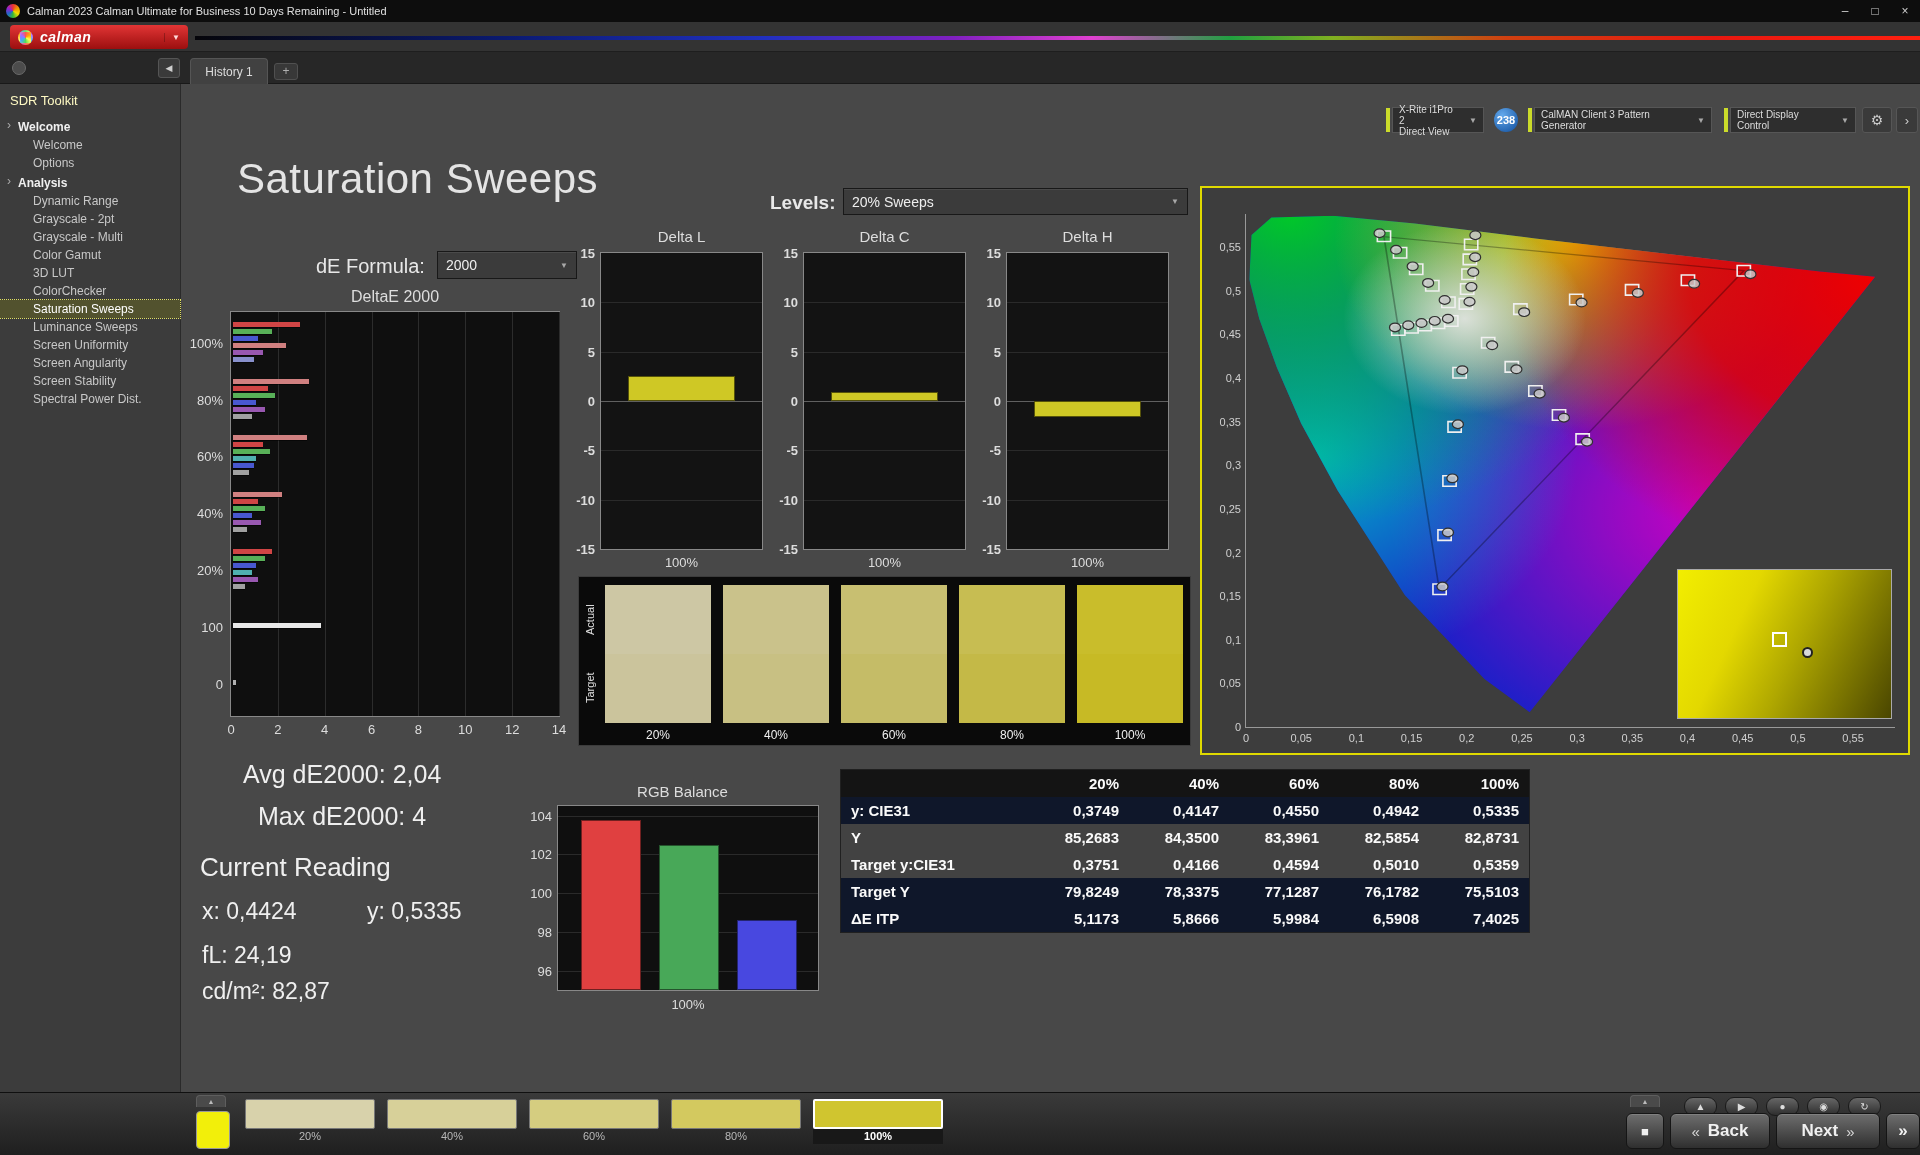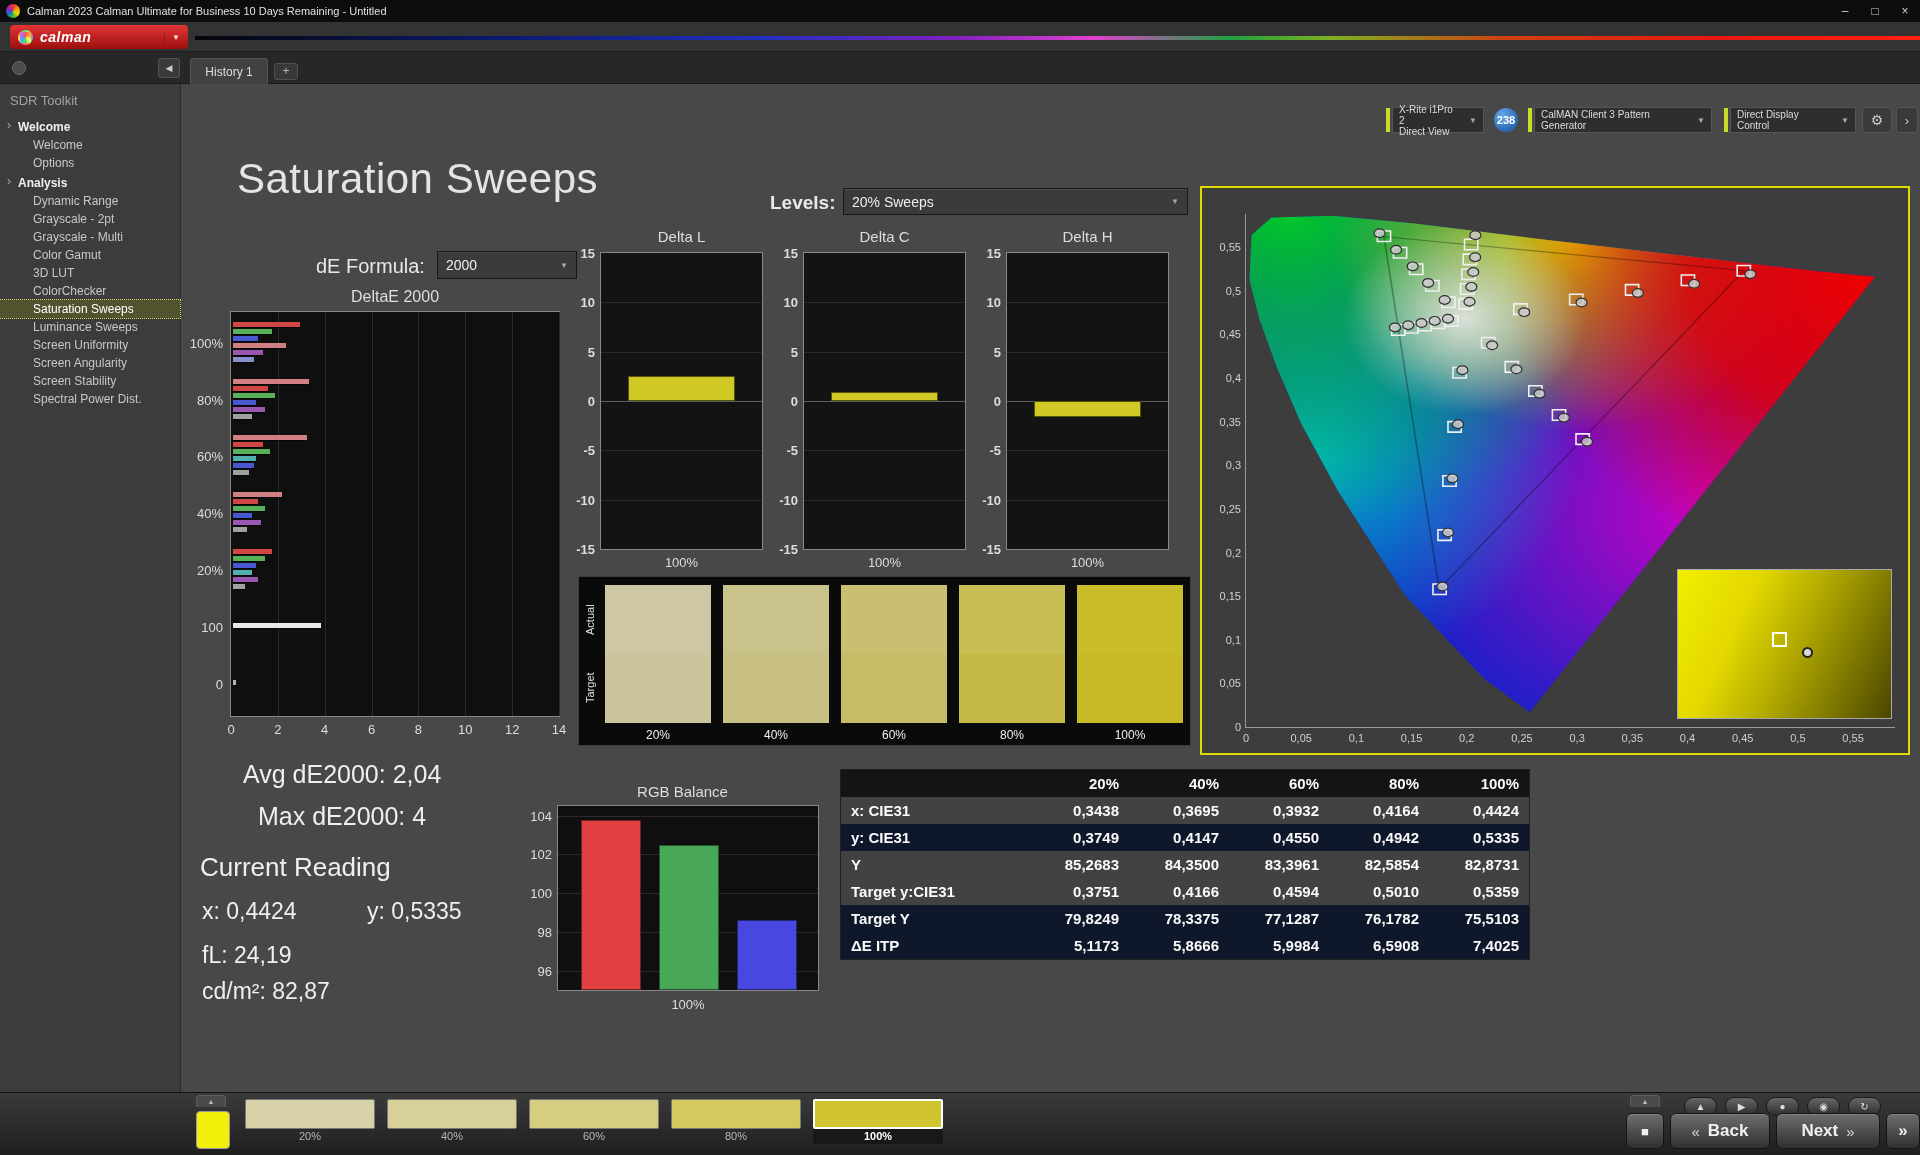--- a/index.html
+++ b/index.html
@@ -49,21 +49,21 @@
   .dd-arrow { font-size:8px; color:#a8a8a8; margin-left:auto; padding-left:8px; }
   .meter-badge { position:absolute; left:1494px; top:56px; width:24px; height:24px; border-radius:50%;
     background:radial-gradient(circle at 35% 30%, #63a9ec, #0f4d9c); color:#ffffff; font-size:11px;
     font-weight:bold; display:flex; align-items:center; justify-content:center; }
   .icon-btn { position:absolute; top:55px; height:26px; background:#3a3a3a; border:1px solid #565656;
     border-radius:3px; color:#cccccc; display:flex; align-items:center; justify-content:center; }
 
   
   .sidebar { position:absolute; left:0; top:84px; width:181px; bottom:63px; background:#3c3c3c;
     border-right:1px solid #2a2a2a; }
-  .sidebar-title { padding:9px 0 8px 10px; font-size:13px; color:#a3a3a3; }
+  .sidebar-title { padding:9px 0 8px 10px; font-size:13px; color:#fef9c3; }
   .tree-section { font-size:12px; font-weight:bold; color:#f0f0f0; padding:4px 4px 2px 18px; position:relative; }
   .tree-section::before { content:"\203A"; position:absolute; left:7px; top:2px; color:#aaaaaa; font-weight:normal; }
   .tree-item { font-size:12px; color:#c8c8c8; padding:2px 4px 2px 33px; white-space:nowrap; }
   .tree-item.selected { background:#52522e; outline:1px dotted #e0e060; color:#ffffff; }
 
   
   .main-title { position:absolute; left:237px; top:155px; font-size:42px; color:#e4e4e4; letter-spacing:0.5px; }
   .levels-label { position:absolute; left:770px; top:192px; font-size:19px; font-weight:bold; color:#e8e8e8; }
   .def-label { position:absolute; left:316px; top:255px; font-size:20px; color:#e8e8e8; }
   .dropdown { position:absolute; background:#3b3b3b; border:1px solid #181818;
@@ -453,28 +453,20 @@
   <div class="stat stat-cd">cd/m²: 82,87</div>
 
   <div class="data-table">
       <div class="dt-row dt-header">
         <div class="dt-label"></div>
         <div class="dt-cell">20%</div>
         <div class="dt-cell">40%</div>
         <div class="dt-cell">60%</div>
         <div class="dt-cell">80%</div>
         <div class="dt-cell">100%</div>
-      </div>
-      <div class="dt-row dt-odd">
-        <div class="dt-label">x: CIE31</div>
-        <div class="dt-cell">0,3438</div>
-        <div class="dt-cell">0,3695</div>
-        <div class="dt-cell">0,3932</div>
-        <div class="dt-cell">0,4164</div>
-        <div class="dt-cell">0,4424</div>
       </div>
       <div class="dt-row dt-even">
         <div class="dt-label">y: CIE31</div>
         <div class="dt-cell">0,3749</div>
         <div class="dt-cell">0,4147</div>
         <div class="dt-cell">0,4550</div>
         <div class="dt-cell">0,4942</div>
         <div class="dt-cell">0,5335</div>
       </div>
       <div class="dt-row dt-odd">

